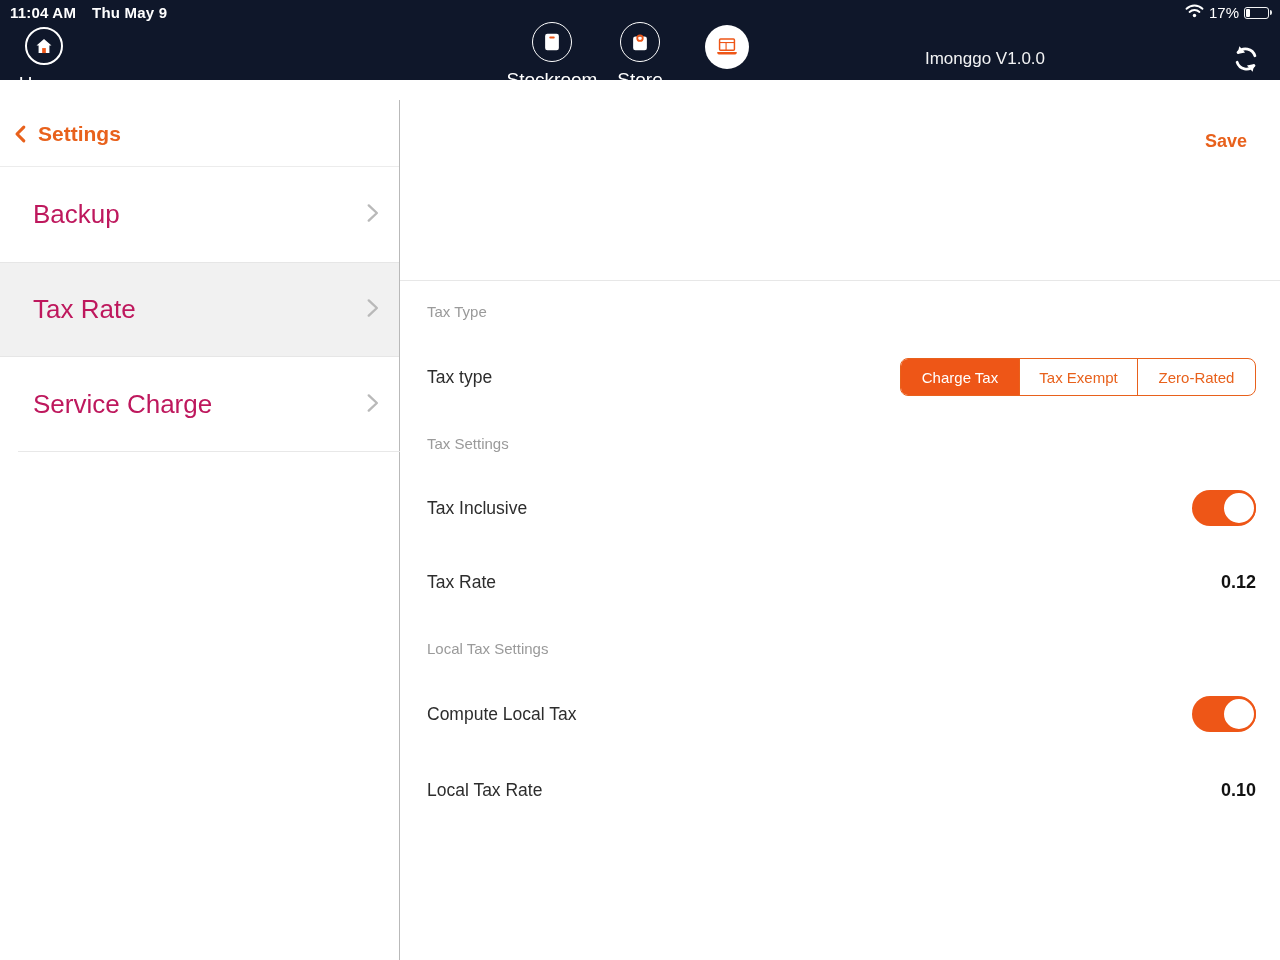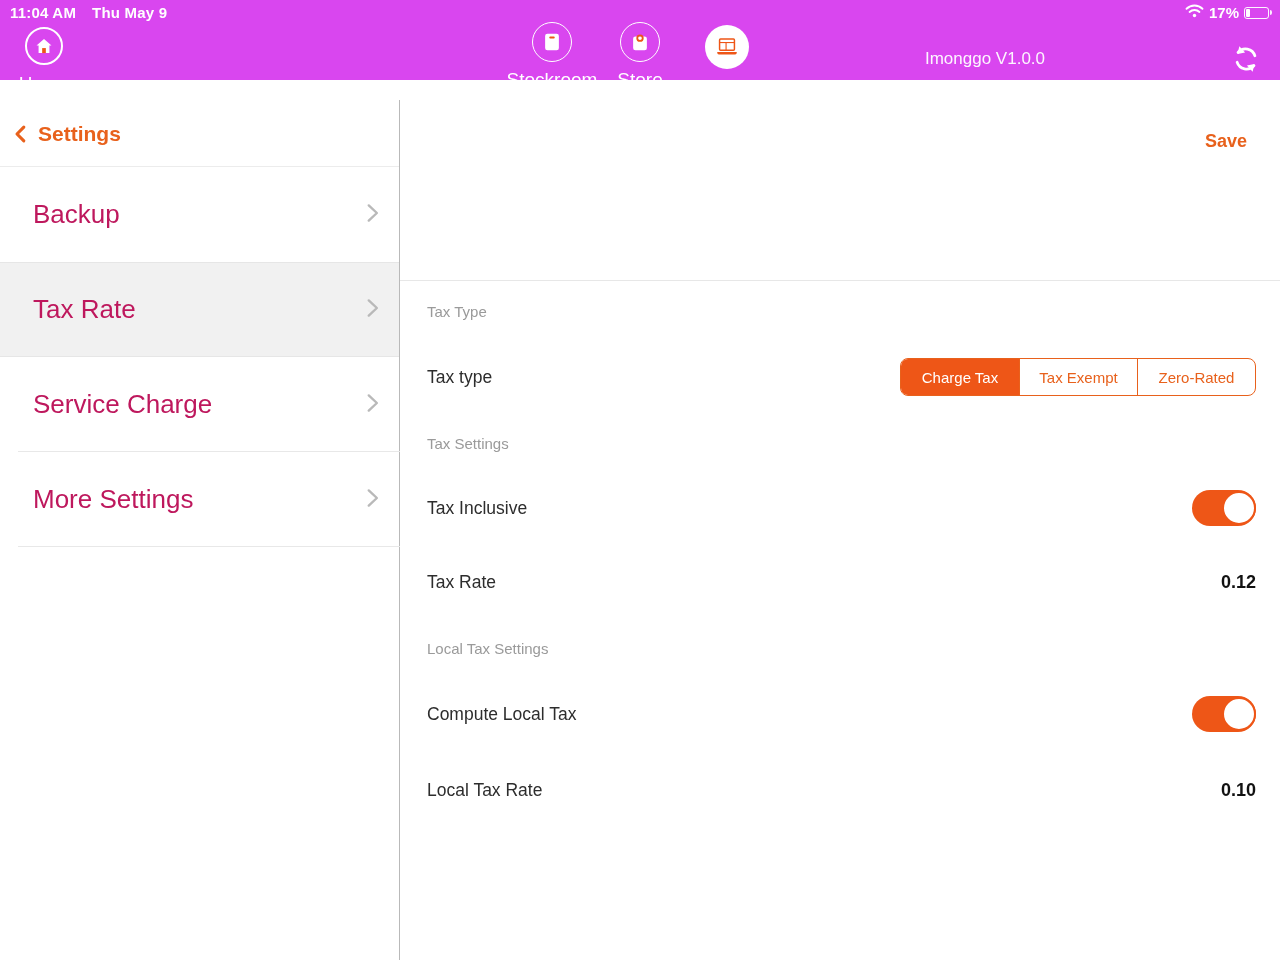--- a/index.html
+++ b/index.html
@@ -1,24 +1,24 @@
 <!DOCTYPE html>
 <html><head>
 <meta charset="utf-8">
 <style>
   * { margin:0; padding:0; box-sizing:border-box; }
   html,body { width:1280px; height:960px; overflow:hidden; background:#fff;
               font-family:"Liberation Sans", sans-serif; }
   .app { position:relative; width:1280px; height:960px; background:#fff; }
 
   
-  .header { position:absolute; left:0; top:0; width:1280px; height:80px; background:#d946ef; }
+  .header { position:absolute; left:0; top:0; width:1280px; height:80px; background:#0f172a; }
   .statusbar-left { position:absolute; left:10px; top:4px; color:#fff; font-size:15px; font-weight:700; letter-spacing:.2px; }
   .statusbar-left .date { font-weight:600; margin-left:16px; }
-  .statusbar-right { position:absolute; right:8px; top:4px; display:flex; align-items:center; gap:5px; color:#fff; font-size:15px; font-weight:700; }
+  .statusbar-right { position:absolute; right:8px; top:4px; display:flex; align-items:center; gap:5px; color:#fff; font-size:15px; font-weight:400; }
   .battery { position:relative; width:25px; height:12px; border:1px solid rgba(255,255,255,.95); border-radius:3px; }
   .battery .fill { position:absolute; left:1px; top:1px; bottom:1px; width:4px; background:#fff; border-radius:1px; }
   .battery-nub { width:2px; height:5px; background:rgba(255,255,255,.9); border-radius:0 2px 2px 0; margin-left:-4px; }
 
   .home-block { position:absolute; left:14px; top:27px; width:60px; text-align:center; cursor:pointer; }
   .circle-outline { width:38px; height:38px; border:2px solid #fff; border-radius:50%;
                     display:flex; align-items:center; justify-content:center; margin:0 auto; }
   .home-block .nav-label { margin-top:8px; }
 
   .nav-item { position:absolute; top:22px; width:100px; text-align:center; cursor:pointer; }
@@ -181,28 +181,20 @@
         </span>
       </div>
       <div class="side-item line-after">
         <span class="label">Service Charge</span>
         <span class="chev">
           <svg width="26" height="26" viewBox="0 0 24 24">
               <polyline points="9,5 16.5,12 9,19" fill="none" stroke="#b9b9b9" stroke-width="2.2" stroke-linecap="round" stroke-linejoin="round"></polyline>
             </svg>
         </span>
       </div>
-      <div class="side-item line-after">
-        <span class="label">More Settings</span>
-        <span class="chev">
-          <svg width="26" height="26" viewBox="0 0 24 24">
-              <polyline points="9,5 16.5,12 9,19" fill="none" stroke="#b9b9b9" stroke-width="2.2" stroke-linecap="round" stroke-linejoin="round"></polyline>
-            </svg>
-        </span>
-      </div>
     </div>
   </div>
 
   <div class="content">
 
     <div class="content-divider"></div>
 
     <div class="section-header sh-taxtype">Tax Type</div>
 
     <div class="row row-taxtype">

